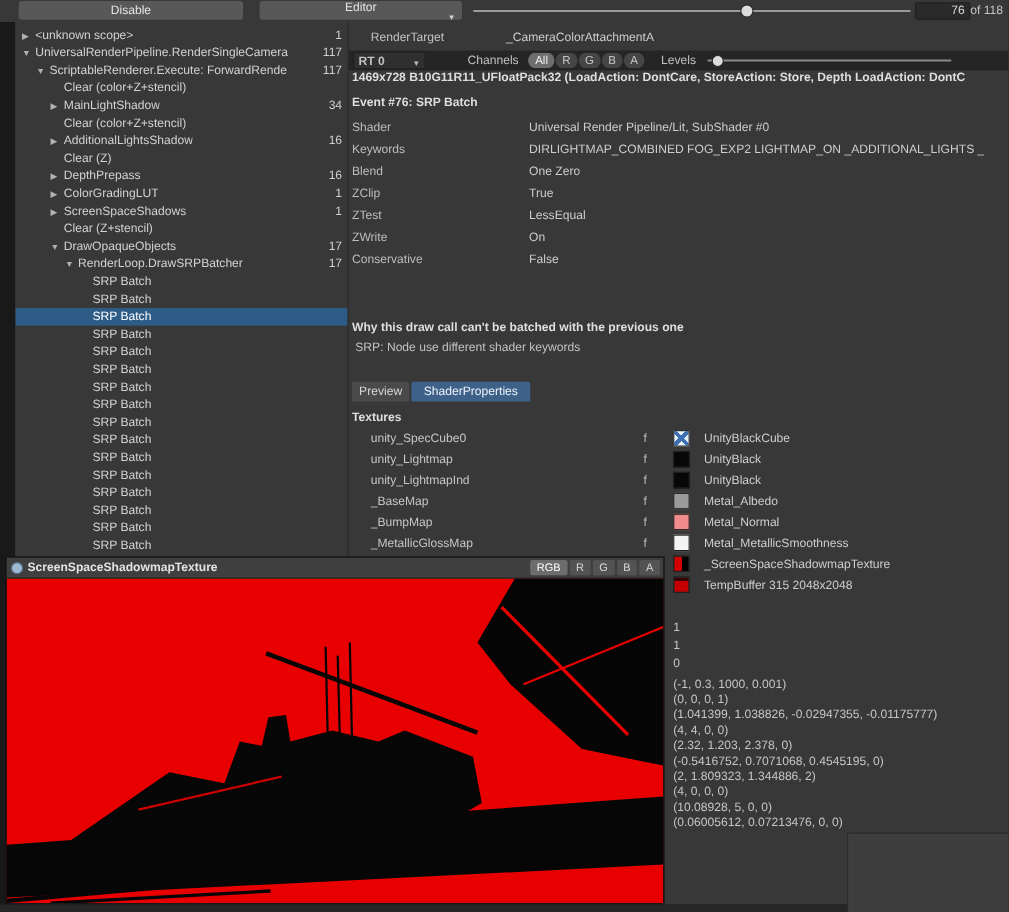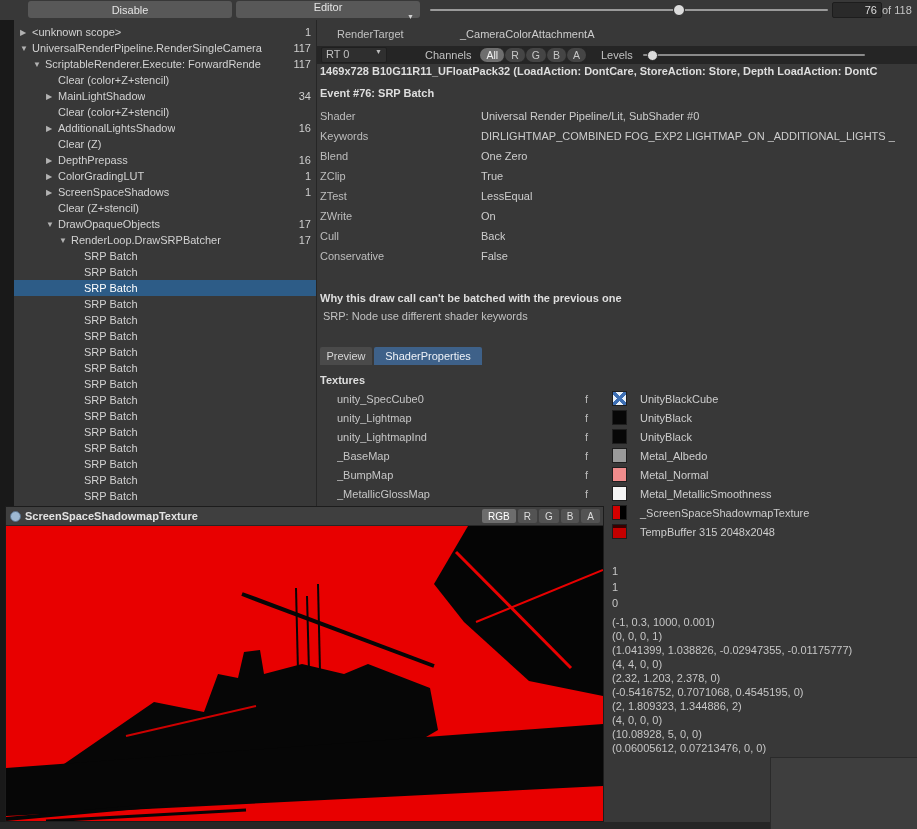--- a/index.html
+++ b/index.html
@@ -29,21 +29,21 @@
   .tree-row .arrow{width:12px;flex:none;font-size:8px;color:#b2b2b2;text-align:left;}
   .tree-row.selected .arrow{color:#e8e8e8;}
   .tree-row .lbl{white-space:nowrap;overflow:hidden;}
   .tree-row .cnt{margin-left:auto;padding-right:5px;color:#cfcfcf;flex:none;}
   .tree-row.selected .cnt{color:#ffffff;}
 
   
   .detail{left:317px;top:20px;width:600px;height:809px;background:#383838;}
   .rt-toolbar{left:0;top:26px;width:600px;height:18px;background:#252525;display:flex;align-items:center;}
   .rt-dd{margin-left:4px;width:56px;height:14px;background:#2f2f2f;border:1px solid #1f1f1f;border-radius:2px;
-         display:flex;align-items:flex-start;padding:0 4px;color:#c2c2c2;}
+         display:flex;align-items:flex-end;padding:0 4px;color:#c2c2c2;font-weight:bold;}
   .rt-dd .arr{margin-left:auto;font-size:7px;color:#bdbdbd;}
   .seg-group{display:flex;border:1px solid #242424;border-radius:2px;overflow:hidden;height:14px;}
   .seg{padding:0 6px;background:#454545;border-right:1px solid #2a2a2a;display:flex;align-items:center;color:#c6c6c6;font-size:10.5px;border-radius:7px;}
   .seg:last-child{border-right:none;}
   .seg.active{background:#6e6e6e;color:#f2f2f2;}
   .prop-row{height:20px;display:flex;align-items:center;}
   .prop-label{width:152px;flex:none;padding-left:3px;color:#bdbdbd;}
   .prop-value{color:#cdcdcd;white-space:nowrap;overflow:hidden;padding-left:9px;}
   .tab{height:18px;display:flex;align-items:center;justify-content:center;background:#4a4a4a;color:#d6d6d6;border-radius:2px 2px 0 0;}
   .tab.active{background:#3e6189;color:#eef2f8;}
@@ -79,21 +79,21 @@
 
   .mini-panel{left:770px;top:757px;width:147px;height:72px;background:#3e3e3e;border-left:1px solid #2a2a2a;border-top:1px solid #2a2a2a;box-sizing:border-box;}
   .bottom-strip{left:0;top:822px;width:770px;height:7px;background:#262626;}
 </style>
 </head>
 <body>
 
 <div class="root">
 
   <div class="abs toolbar">
-    <div class="abs btn" style="left:28px;top:1px;width:204px;height:17px;">Disable</div>
+    <div class="abs btn" style="left:17px;top:1px;width:204px;height:17px;">Disable</div>
     <div class="abs dropdown" style="left:236px;top:1px;width:184px;height:17px;box-sizing:border-box;">
       <span>Editor</span>
       <span class="arr">▼</span>
     </div>
     <div class="abs" style="left:430px;top:0;width:398px;height:19px;">
       <div class="abs slider-track" style="left:0;top:9px;width:398px;"></div>
       <div class="abs slider-thumb" style="left:61%;top:4px;"></div>
     </div>
     <div class="abs numfield" style="left:832px;top:2px;width:40px;height:14px;">76</div>
     <div class="abs" style="left:882px;top:4px;color:#c4c4c4;">of 118</div>
@@ -300,24 +300,20 @@
           <div class="prop-label">ZClip</div>
           <div class="prop-value">True</div>
         </div>
         <div class="prop-row">
           <div class="prop-label">ZTest</div>
           <div class="prop-value">LessEqual</div>
         </div>
         <div class="prop-row">
           <div class="prop-label">ZWrite</div>
           <div class="prop-value">On</div>
-        </div>
-        <div class="prop-row">
-          <div class="prop-label">Cull</div>
-          <div class="prop-value">Back</div>
         </div>
         <div class="prop-row">
           <div class="prop-label">Conservative</div>
           <div class="prop-value">False</div>
         </div>
       </div>
 
     <div class="abs bold" style="left:3px;top:272px;">Why this draw call can't be batched with the previous one</div>
     <div class="abs" style="left:6px;top:290px;color:#c2c2c2;">SRP: Node use different shader keywords</div>
 

